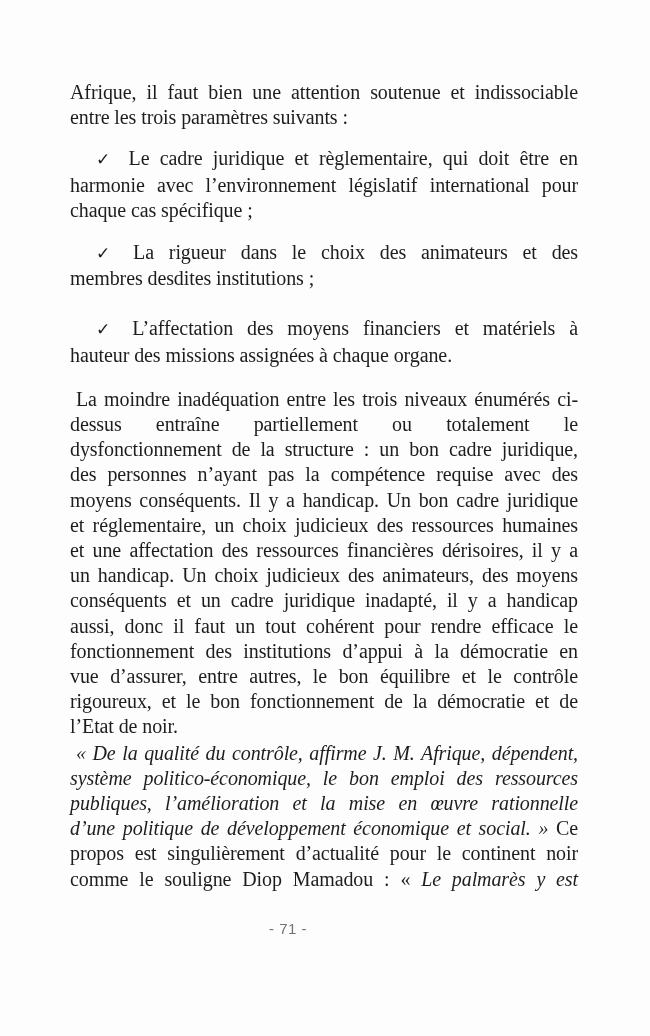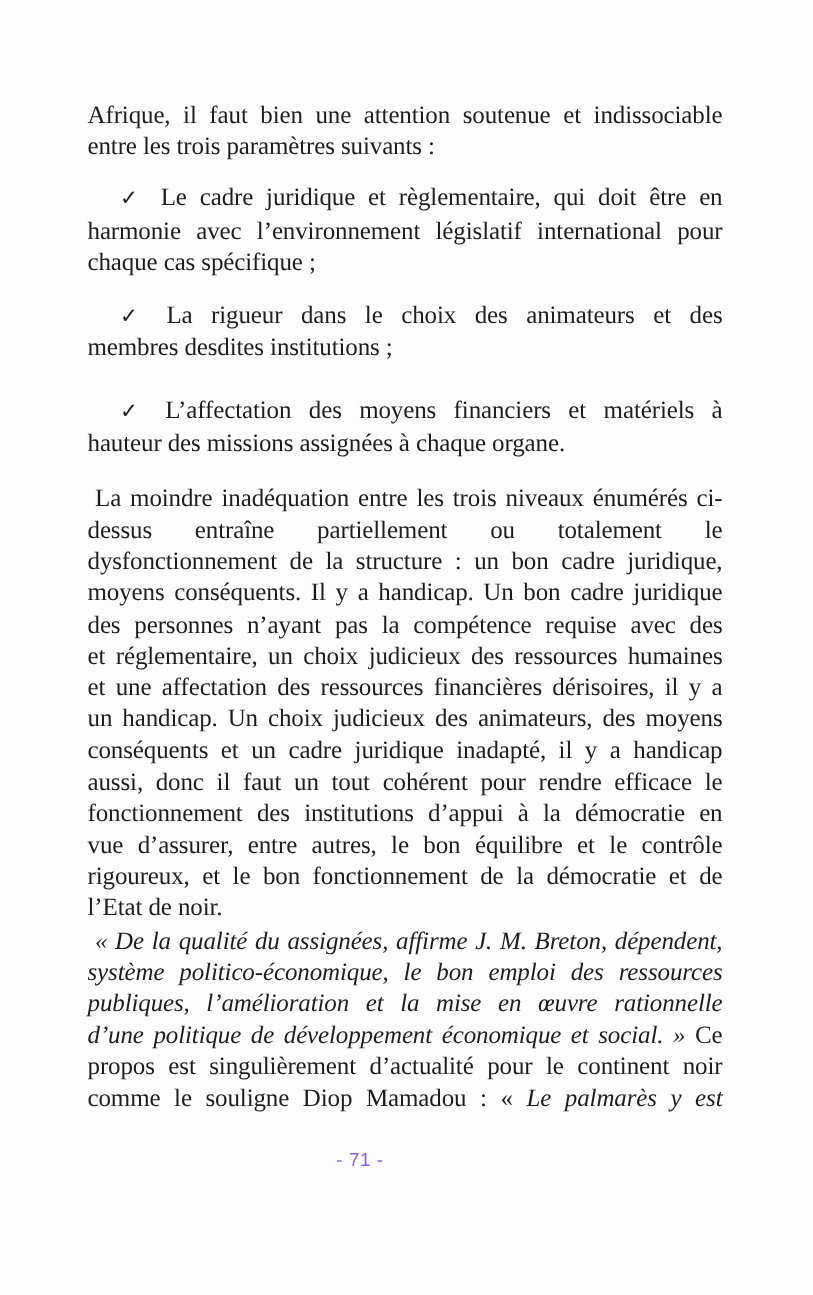--- a/index.html
+++ b/index.html
@@ -50,21 +50,21 @@
   .it { font-style: italic; }
 
   .page-number {
     position: absolute;
     left: 0; right: 0;
     top: 920px;
     text-align: center;
     font-family: "Liberation Sans", sans-serif;
     font-size: 15px;
     letter-spacing: 0.5px;
-    color: #8b5cf6;
+    color: #737373;
   }
 </style>
 </head>
 <body>
 
 <div class="page">
   <div class="text-column">
       <div class="para  p-intro">
         <div class="line"><span>Afrique, il faut bien une attention soutenue et indissociable</span></div>
         <div class="line last"><span>entre les trois paramètres suivants :</span></div>
@@ -79,34 +79,34 @@
         <div class="line last"><span>membres desdites institutions ;</span></div>
       </div>
       <div class="para bullet p-bullet-moyens">
         <div class="line"><span class="check">✓</span><span>L’affectation des moyens financiers et matériels à</span></div>
         <div class="line last"><span>hauteur des missions assignées à chaque organe.</span></div>
       </div>
       <div class="para ind p-body">
         <div class="line"><span>La moindre inadéquation entre les trois niveaux énumérés ci-</span></div>
         <div class="line"><span>dessus entraîne partiellement ou totalement le</span></div>
         <div class="line"><span>dysfonctionnement de la structure : un bon cadre juridique,</span></div>
+        <div class="line"><span>des personnes n’ayant pas la compétence requise avec des</span></div>
         <div class="line"><span>moyens conséquents. Il y a handicap. Un bon cadre juridique</span></div>
-        <div class="line"><span>des personnes n’ayant pas la compétence requise avec des</span></div>
         <div class="line"><span>et réglementaire, un choix judicieux des ressources humaines</span></div>
         <div class="line"><span>et une affectation des ressources financières dérisoires, il y a</span></div>
         <div class="line"><span>un handicap. Un choix judicieux des animateurs, des moyens</span></div>
         <div class="line"><span>conséquents et un cadre juridique inadapté, il y a handicap</span></div>
         <div class="line"><span>aussi, donc il faut un tout cohérent pour rendre efficace le</span></div>
         <div class="line"><span>fonctionnement des institutions d’appui à la démocratie en</span></div>
         <div class="line"><span>vue d’assurer, entre autres, le bon équilibre et le contrôle</span></div>
         <div class="line"><span>rigoureux, et le bon fonctionnement de la démocratie et de</span></div>
         <div class="line last"><span>l’Etat de noir.</span></div>
       </div>
       <div class="para ind p-quote">
-        <div class="line"><span class="it">« De la qualité du assignées, affirme J. M. Breton, dépendent,</span></div>
+        <div class="line"><span class="it">« De la qualité du contrôle, affirme J. M. Afrique, dépendent,</span></div>
         <div class="line"><span class="it">système politico-économique, le bon emploi des ressources</span></div>
         <div class="line"><span class="it">publiques, l’amélioration et la mise en œuvre rationnelle</span></div>
         <div class="line"><span class="it">d’une politique de développement économique et social. »</span><span> Ce</span></div>
         <div class="line"><span>propos est singulièrement d’actualité pour le continent noir</span></div>
         <div class="line"><span>comme le souligne Diop Mamadou : « </span><span class="it">Le palmarès y est</span></div>
       </div>
     </div>
   <div class="page-number">- 71 -</div>
 </div>
 

